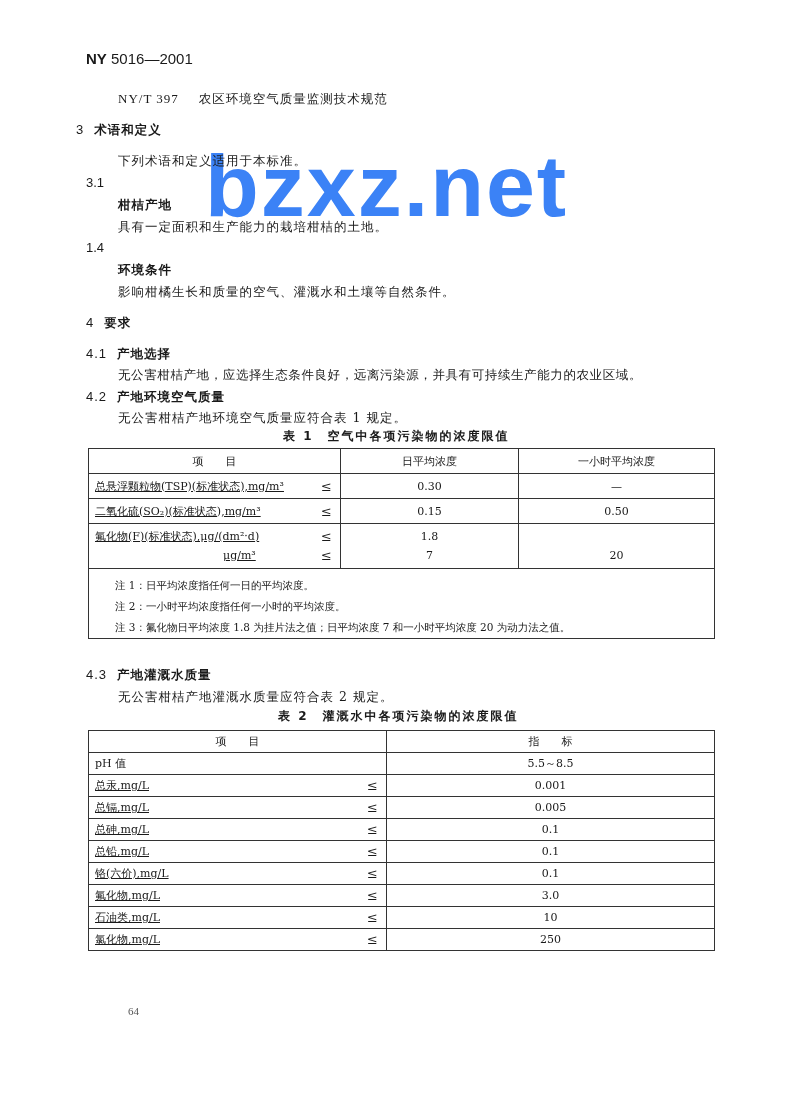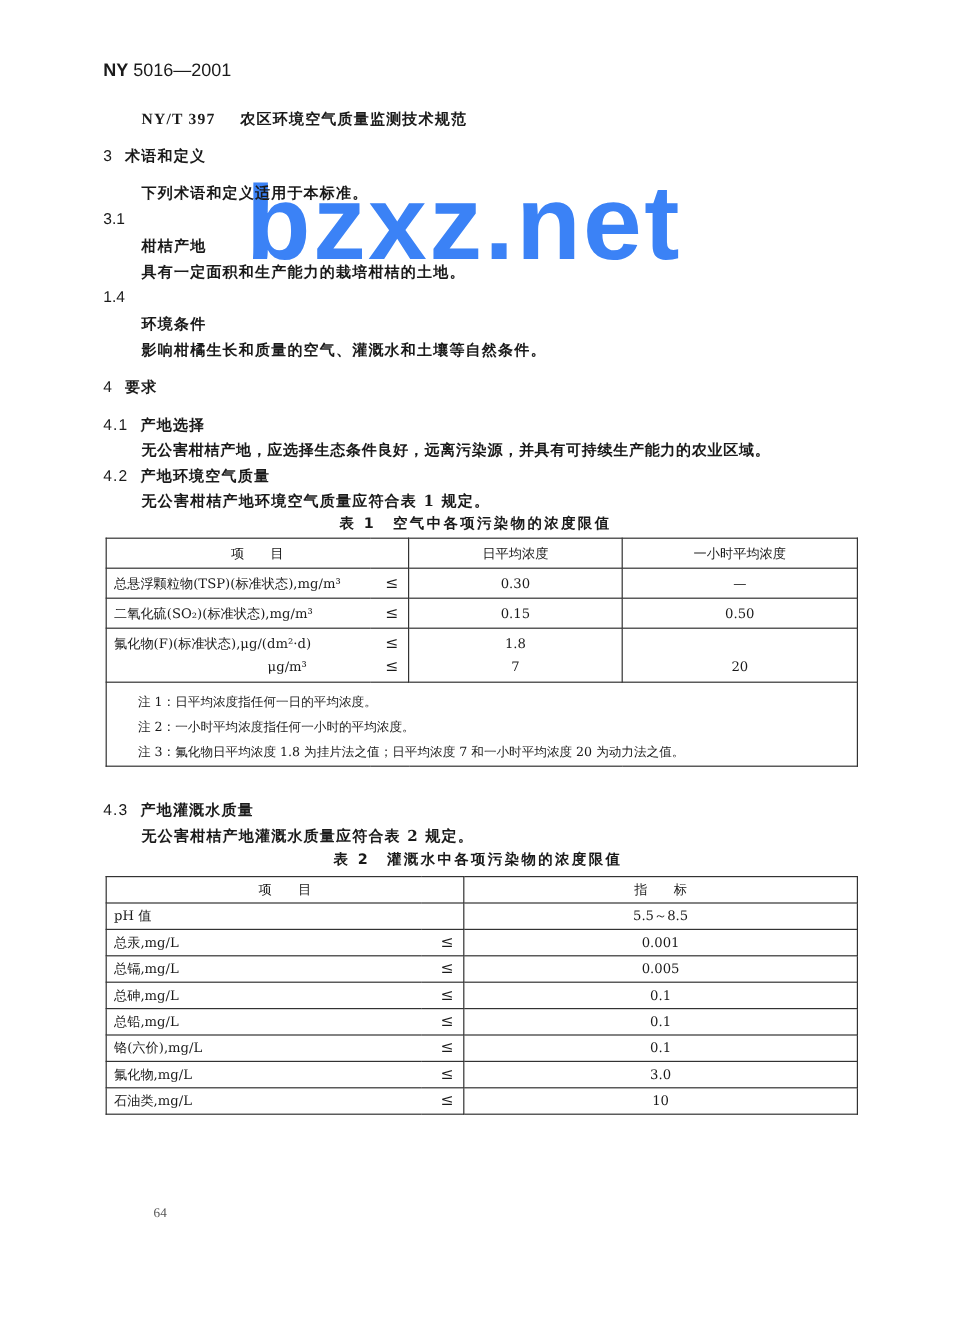--- a/index.html
+++ b/index.html
@@ -4,37 +4,37 @@
 <style>
   html, body { margin: 0; padding: 0; background: #ffffff; }
   body {
     width: 800px; height: 1103px; position: relative; overflow: hidden;
     font-family: "DejaVu Serif", "Liberation Serif", serif;
     color: #1a1a1a;
   }
   .abs { position: absolute; white-space: nowrap; }
   .std-code { left: 86px; top: 50px; font-family: Liberation Sans, sans-serif; font-size: 15px; }
   .std-code b { font-weight: bold; }
-  .body-txt { font-size: 12.5px; letter-spacing: 1px; font-weight: bold; }
+  .body-txt { font-size: 12.5px; letter-spacing: 1px; }
   .head-txt { font-size: 12.5px; font-weight: bold; letter-spacing: 1px; font-family: "DejaVu Sans", "Liberation Sans", sans-serif; }
   .num { font-family: "Liberation Sans", "DejaVu Sans", sans-serif; font-size: 13px; font-weight: normal; }
   .watermark {
     left: 205px; top: 135px;
     font-family: "Liberation Sans", "DejaVu Sans", sans-serif;
     font-size: 88px; font-weight: bold; color: #3b82f6; letter-spacing: 2px;
     z-index: 0;
   }
   .content { position: absolute; z-index: 1; }
   .caption { font-size: 12px; font-weight: bold; letter-spacing: 2px; font-family: "DejaVu Sans", "Liberation Sans", sans-serif; }
 
   table.t { position: absolute; border-collapse: collapse; font-size: 11px; z-index: 1; }
   table.t td { border: 1px solid #333; padding: 0 6px; height: 22px; vertical-align: middle; }
   table.t .c { text-align: center; }
   table.t .le { text-align: right; width: 20px; border-left: none; padding: 0 8px 0 0; font-size: 13px; }
-  table.t .lab { border-right: none; }
+  table.t .lab { border-right: none; text-decoration: underline; }
   #t1 { left: 88px; top: 448px; width: 627px; border: 1.5px solid #222; }
   #t1 td { height: 24px; }
   #t1 .tall { height: 44px; }
   #t1 .notes { height: 62px; padding: 6px 0 0 26px; vertical-align: top; font-size: 10.5px; line-height: 21px; border-top: 1px solid #333; }
   #t2 { left: 88px; top: 730px; width: 627px; border: 1.5px solid #222; }
   #t2 td { height: 21px; }
   .dual { line-height: 19px; }
   .page-num { left: 128px; top: 1005px; font-size: 11px; color: #555; font-family: "Liberation Serif", serif; }
 </style>
 </head>
@@ -46,21 +46,21 @@
   <b>NY</b>
   <span>5016—2001</span>
 </div>
 
 <div class="abs body-txt content" style="left:118px; top:91px;">
   <span style="font-family:'Liberation Serif',serif;font-size:13px;">NY/T 397</span>
   <span style="display:inline-block;width:10px"></span>
   <span>农区环境空气质量监测技术规范</span>
 </div>
 
-<div class="abs head-txt content" style="left:86px; top:122px;">
+<div class="abs head-txt content" style="left:76px; top:122px;">
   <span class="num">3</span><span style="display:inline-block;width:10px"></span><span>术语和定义</span>
 </div>
 <div class="abs body-txt content" style="left:118px; top:153px;">下列术语和定义适用于本标准。</div>
 
 <div class="abs num content" style="left:86px; top:175px;">3.1</div>
 <div class="abs head-txt content" style="left:118px; top:197px;">柑桔产地</div>
 <div class="abs body-txt content" style="left:118px; top:219px;">具有一定面积和生产能力的栽培柑桔的土地。</div>
 
 <div class="abs num content" style="left:86px; top:240px;">1.4</div>
 <div class="abs head-txt content" style="left:118px; top:262px;">环境条件</div>
@@ -185,16 +185,21 @@
   <tr>
     <td class="lab">氟化物,mg/L</td>
     <td class="le">≤</td>
     <td class="c">3.0</td>
   </tr>
   <tr>
     <td class="lab">石油类,mg/L</td>
     <td class="le">≤</td>
     <td class="c">10</td>
   </tr>
+  <tr>
+    <td class="lab">氯化物,mg/L</td>
+    <td class="le">≤</td>
+    <td class="c">250</td>
+  </tr>
 </tbody>
   </table>
 
 <div class="abs page-num content">64</div>
 
 </body></html>

